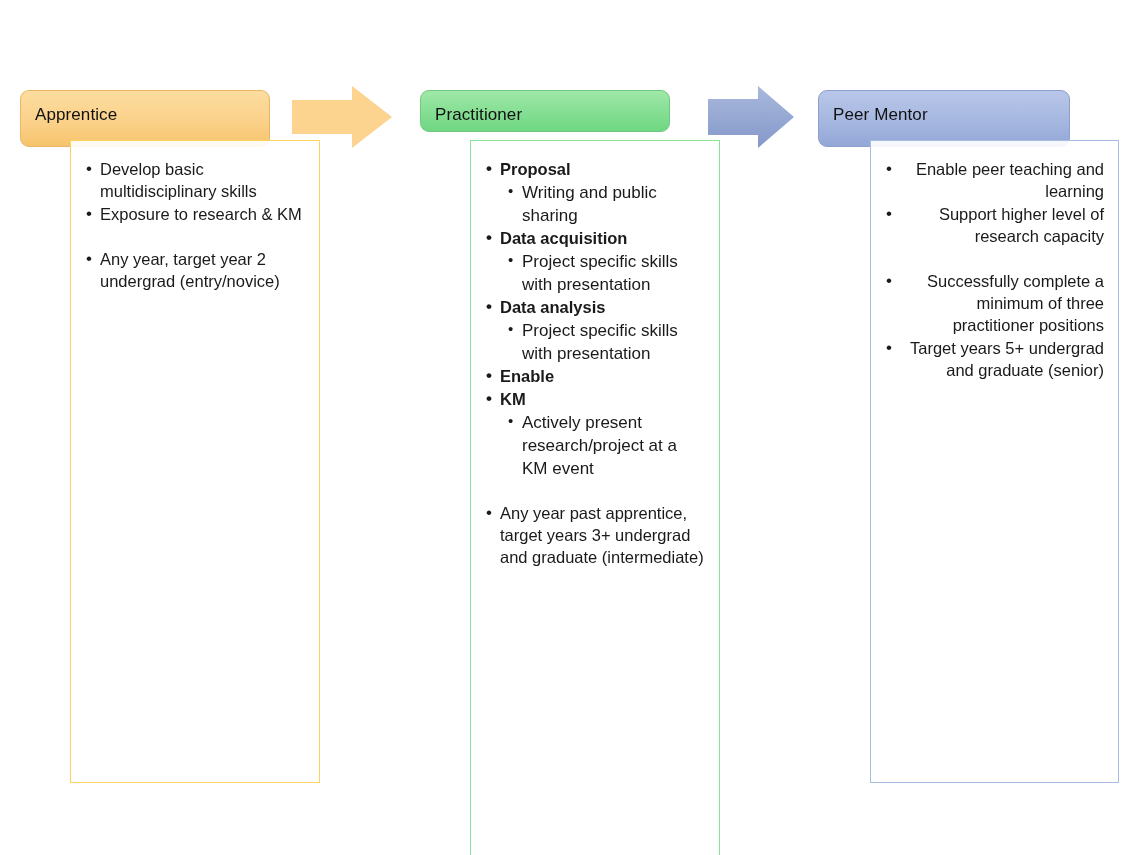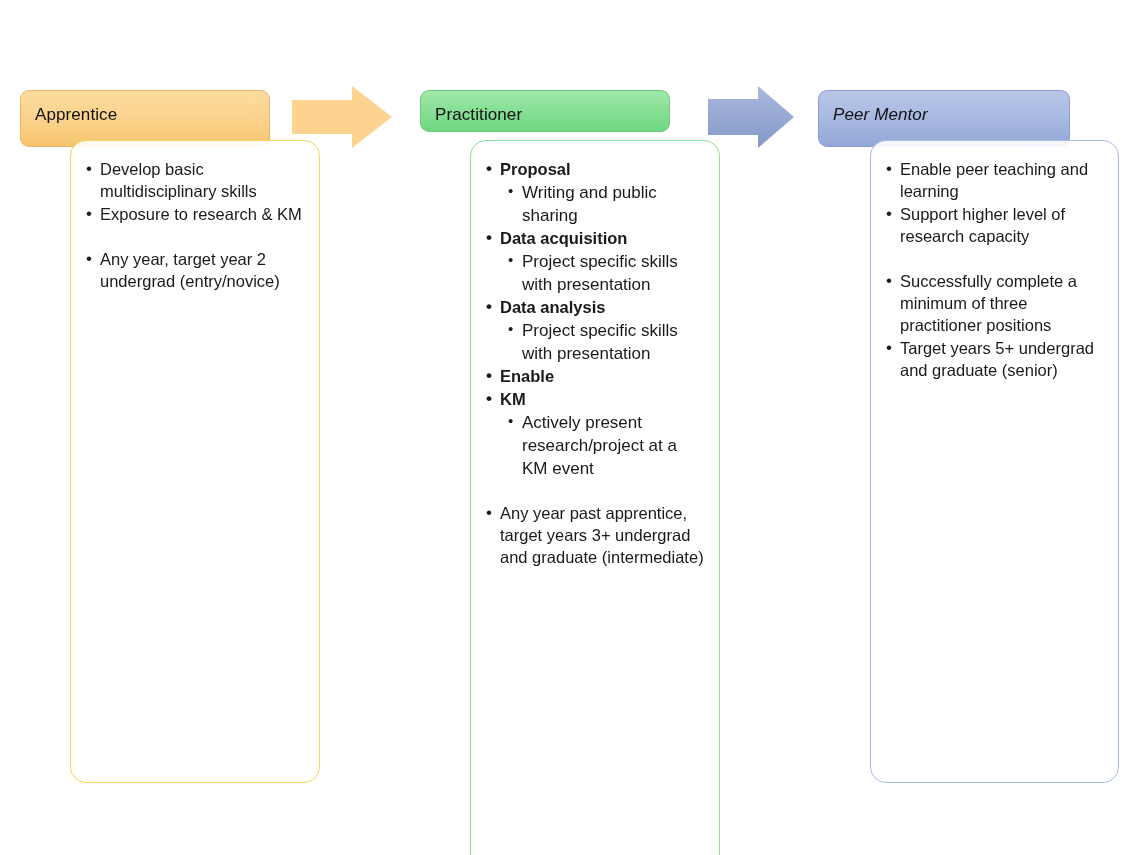--- a/index.html
+++ b/index.html
@@ -46,47 +46,47 @@
     left: 420px; top: 90px;
     width: 250px; height: 42px;
     background: linear-gradient(180deg,#9fe8a8 0%, #84de92 55%, #6fd782 100%);
     border: 1px solid #71c97f;
   }
   .hdr-peermentor {
     left: 818px; top: 90px;
     width: 252px; height: 57px;
     background: linear-gradient(180deg,#b8c6e8 0%, #a6b7e0 55%, #93a6d6 100%);
     border: 1px solid #8e9fcf;
-    font-style: italic;
   }
 
   
   .stage-card {
     position: absolute;
     box-sizing: border-box;
-    border-radius: 16px;
+    border-radius: 0;
     background: rgba(255,255,255,0.90);
     z-index: 2;
     padding: 18px 14px 10px 14px;
     overflow: hidden;
   }
   .card-apprentice {
     left: 70px; top: 140px;
     width: 250px; height: 643px;
     border: 1.2px solid #fbd35f;
   }
   .card-practitioner {
     left: 470px; top: 140px;
     width: 250px; height: 771px;
     border: 1.2px solid #85e39a;
   }
   .card-peermentor {
     left: 870px; top: 140px;
     width: 249px; height: 643px;
     border: 1.2px solid #a8bde4;
+    text-align: right;
   }
 
   
   ul.bullets {
     list-style: none;
     margin: 0;
     padding: 0;
   }
   ul.bullets li {
     position: relative;

